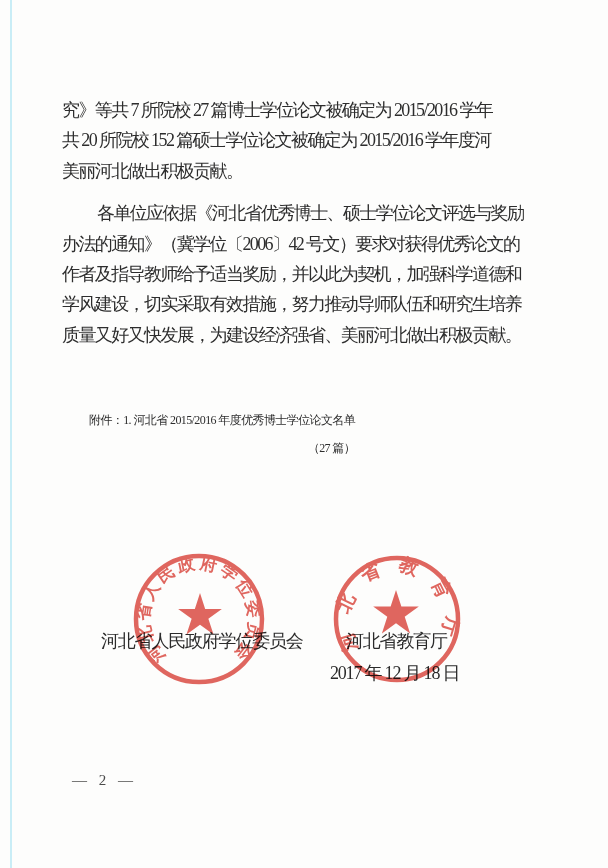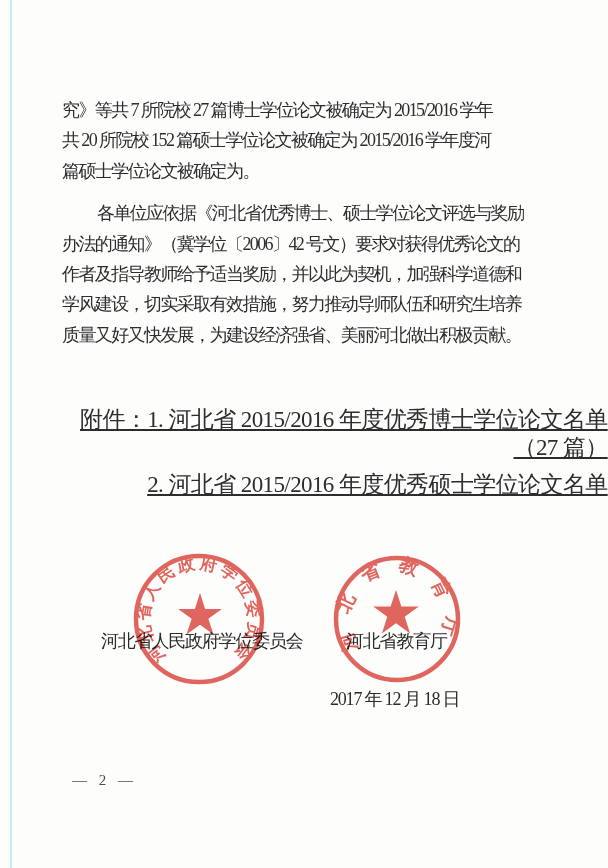--- a/index.html
+++ b/index.html
@@ -15,32 +15,32 @@
     background:#c9edf6;
   }
   .body-text {
     position:absolute; left:62px; top:95px; width:478px;
     font-size:18px; line-height:30.4px; letter-spacing:-1.6px;font-family:Liberation Serif, serif;
   }
   .line { white-space:pre; }
   .para2 { margin-top:12px; }
   .para2 .line:first-child { text-indent:35px; }
   .attach {
-    position:absolute; left:80px; top:406px;
-    font-size:23px; line-height:28px; letter-spacing:-0.6px;text-decoration:underline;
+    position:absolute; left:89px; top:406px;
+    font-size:12px; line-height:28px; letter-spacing:-0.6px;
   }
   .attach .ind { margin-left:59px;text-align:right; }
   .attach .gap { margin-top:9px; }
   .sig {
     position:absolute; font-size:18px; letter-spacing:-1.2px; white-space:pre;
     color:#2b2b2b;
   }
   .sig-left  { left:101px; top:629px; }
   .sig-right { left:346px; top:629px; }
-  .sig-date  { left:330px; top:687px; }
+  .sig-date  { left:330px; top:661px; }
   .pagenum {
     position:absolute; left:72px; top:772px;
     font-size:15px; letter-spacing:4px; color:#4a4a4a; white-space:pre;
   }
   .seal {
     position:absolute; mix-blend-mode:multiply; opacity:0.84;
   }
   .seal-left  { left:124px; top:544px; }
   .seal-right { left:322px; top:544px; }
   .seal text {
@@ -52,35 +52,34 @@
 <body>
 
 <div class="page">
 
   <div class="scan-edge"></div>
 
   <div class="body-text">
     <div class="para">
       <div class="line">究》等共 7 所院校 27 篇博士学位论文被确定为 2015/2016 学年</div>
       <div class="line">共 20 所院校 152 篇硕士学位论文被确定为 2015/2016 学年度河</div>
-      <div class="line">篇硕士学位论文被确定为。</div>
+      <div class="line">美丽河北做出积极贡献。</div>
     </div>
     <div class="para para2">
       <div class="line">各单位应依据《河北省优秀博士、硕士学位论文评选与奖励</div>
       <div class="line">办法的通知》（冀学位〔2006〕42 号文）要求对获得优秀论文的</div>
       <div class="line">作者及指导教师给予适当奖励，并以此为契机，加强科学道德和</div>
       <div class="line">学风建设，切实采取有效措施，努力推动导师队伍和研究生培养</div>
       <div class="line">质量又好又快发展，为建设经济强省、美丽河北做出积极贡献。</div>
     </div>
   </div>
 
   <div class="attach">
     <div class="line">附件：1. 河北省 2015/2016 年度优秀博士学位论文名单</div>
     <div class="line ind">（27 篇）</div>
-    <div class="line ind gap">2. 河北省 2015/2016 年度优秀硕士学位论文名单</div>
   </div>
 
   <div class="sig sig-left">河北省人民政府学位委员会</div>
   <div class="sig sig-right">河北省教育厅</div>
   <div class="sig sig-date">2017 年 12 月 18 日</div>
 
   <svg class="seal seal-left" width="150" height="150" viewBox="0 0 150 150">
     <defs>
       <path id="arcL" d="M 42.85 113.30 A 50 50 0 1 1 107.15 113.30" fill="none"></path>
     </defs>

